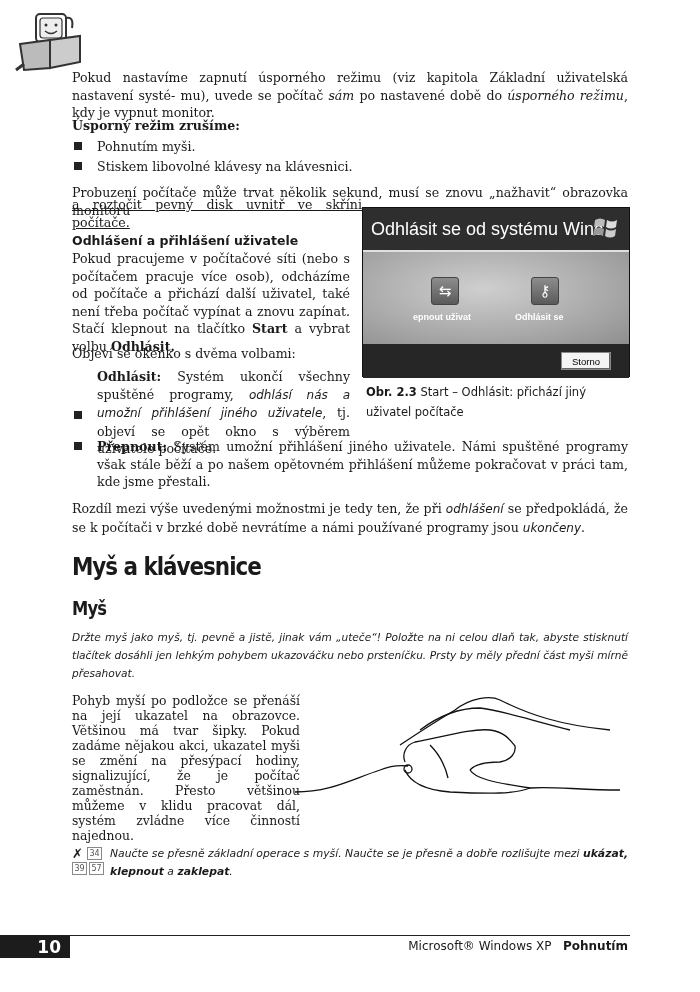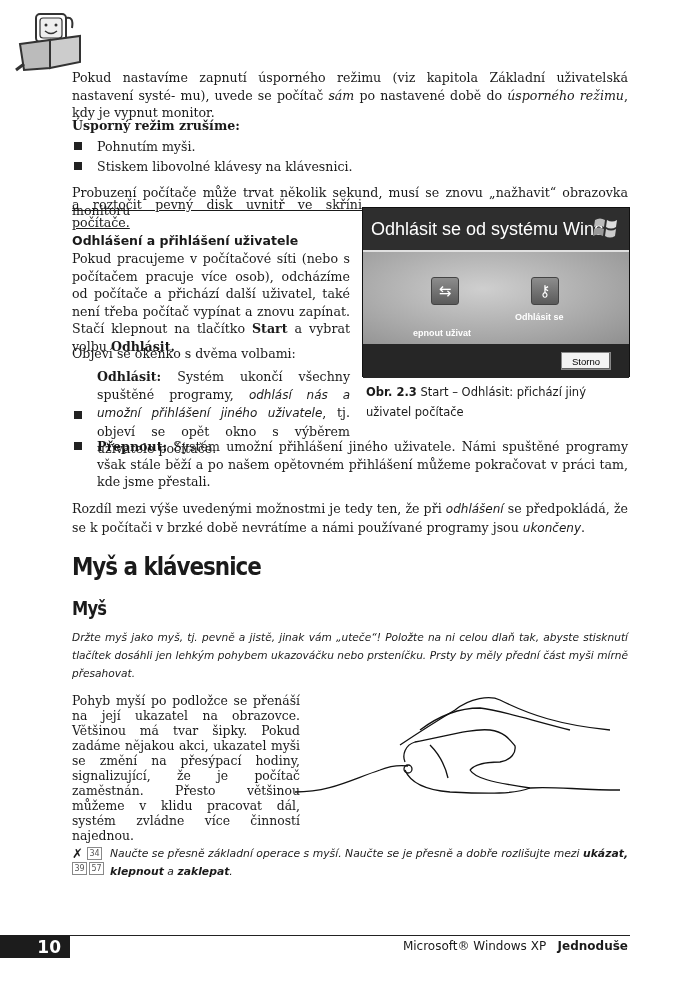--- a/index.html
+++ b/index.html
@@ -89,21 +89,21 @@
       <svg width="26" height="24" viewBox="0 0 26 24">
           <path d="M2 4 Q7 1 12 4 L11 11 Q6 8 1 11Z" fill="#bbb"></path>
           <path d="M14 4 Q19 7 24 4 L23 11 Q18 14 13 11Z" fill="#ddd"></path>
           <path d="M1 13 Q6 10 11 13 L10 20 Q5 17 0 20Z" fill="#999"></path>
           <path d="M13 13 Q18 16 23 13 L22 20 Q17 23 12 20Z" fill="#ccc"></path>
         </svg>
     </span>
   </div>
   <div class="dlg-mid">
     <div class="ico" style="left:68px;top:25px;">⇆</div>
-    <div class="ico-lbl" style="left:50px;top:60px;margin-top:16px;">epnout uživat</div>
+    <div class="ico-lbl" style="left:50px;top:60px;">epnout uživat</div>
     <div class="ico" style="left:168px;top:25px;">⚷</div>
     <div class="ico-lbl" style="left:152px;top:60px;">Odhlásit se</div>
   </div>
   <div class="dlg-bot">
     <div class="storno">Storno</div>
   </div>
 </div>
 <div class="abs caption" style="left:366px;top:382px;width:262px;">
   <span class="b">Obr. 2.3</span><span> Start – Odhlásit: přichází jiný uživatel počítače</span>
 </div>
@@ -141,14 +141,14 @@
     <span class="keycell">57</span>
   </div>
 </div>
 <div class="abs tip" style="left:110px;top:845px;width:518px;font-size:10.8px;">
   <span>Naučte se přesně základní operace s myší. Naučte se je přesně a dobře rozlišujte mezi </span><span class="b">ukázat, klepnout</span><span> a </span><span class="b">zaklepat</span><span>.</span>
 </div>
 
 <div class="abs footer-line"></div>
 <div class="abs pagenum">10</div>
 <div class="abs runhead">
-  <span>Microsoft® Windows XP</span>&nbsp;&nbsp;&nbsp;<span class="b">Jednoduše</span>
+  <span>Microsoft® Windows XP</span>&nbsp;&nbsp;&nbsp;<span class="b">Pohnutím</span>
 </div>
 
 </body></html>

